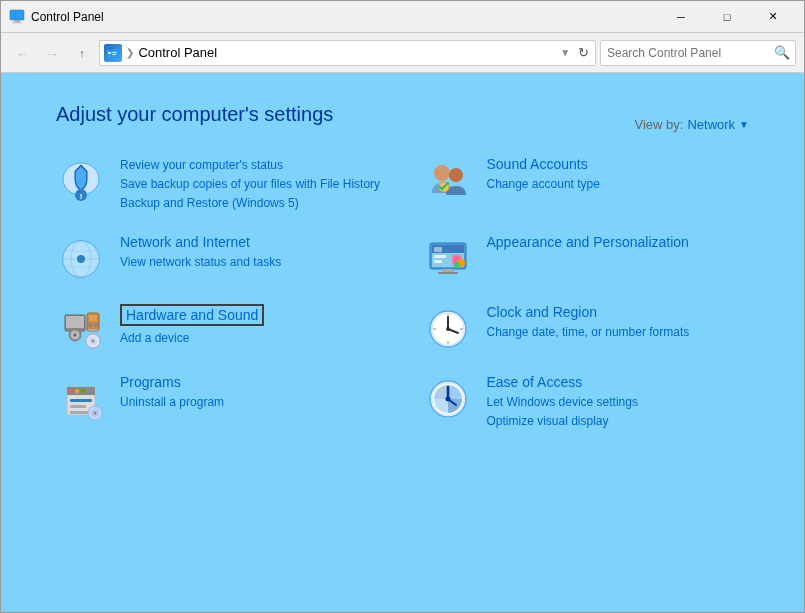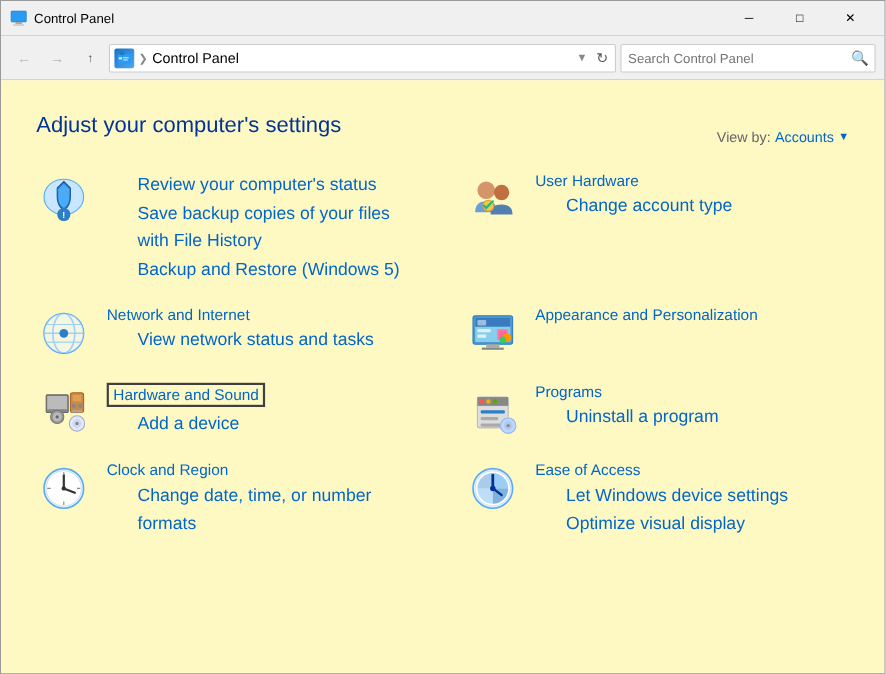--- a/index.html
+++ b/index.html
@@ -107,21 +107,21 @@
       font-size: 13px; color: #555; padding: 0 2px;
     }
 
     .search-bar {
       height: 26px;
       border: 1px solid #ccc;
       border-radius: 2px;
       display: flex;
       align-items: center;
       background: #fff;
-      width: 232px;
+      width: 196px;
     }
     .search-input {
       flex: 1;
       border: none;
       outline: none;
       font-size: 12px;
       padding: 0 6px;
       color: #888;
       background: transparent;
     }
@@ -130,22 +130,22 @@
       border: none; background: transparent;
       cursor: pointer;
       display: flex; align-items: center; justify-content: center;
       color: #666;
       font-size: 13px;
     }
 
     
     .main-content {
       flex: 1;
-      background: #fef9c3;
-      padding: 24px 32px;
+      background: #7dd3fc;
+      padding: 24px 55px;
       overflow-y: auto;
     }
 
     .page-header {
       display: flex;
       justify-content: space-between;
       align-items: center;
       margin-bottom: 24px;
     }
     .page-title {
@@ -194,26 +194,25 @@
 
     .category-text h3 {
       font-size: 14px;
       font-weight: 400;
       color: #0066cc;
       cursor: pointer;
       margin-bottom: 3px;
     }
 
     .category-link {
-      font-size: 16px;
+      font-size: 12px;
       color: #0066cc;
       cursor: pointer;
       display: block;
       line-height: 1.6;
-      margin-left: 28px;
     }
 
     
     .icon-svg {
       width: 48px;
       height: 48px;
     }
   </style>
 </head>
 <body>
@@ -260,21 +259,21 @@
     <button class="search-icon-btn">🔍</button>
   </div>
 </div>
 
 <div class="main-content">
 
   <div class="page-header">
     <h1 class="page-title">Adjust your computer's settings</h1>
     <div class="view-by">
       <span>View by:</span>
-      <span class="view-by-value">Accounts</span>
+      <span class="view-by-value">Network</span>
       <span class="view-by-arrow">▼</span>
     </div>
   </div>
 
   <div class="categories-grid">
 
     <div class="category-item">
       <div class="category-icon">
         <svg class="icon-svg" viewBox="0 0 48 48">
           <ellipse cx="24" cy="22" rx="18" ry="16" fill="#c8e6ff" stroke="#5aabf0" stroke-width="1"></ellipse>
@@ -296,21 +295,21 @@
         <svg class="icon-svg" viewBox="0 0 48 48">
           <circle cx="18" cy="16" r="8" fill="#d4956a"></circle>
           <path d="M8 36 Q8 26 18 26 Q28 26 28 36 Z" fill="#6c9fd6"></path>
           <circle cx="32" cy="18" r="7" fill="#c07040"></circle>
           <path d="M22 38 Q22 29 32 29 Q42 29 42 38 Z" fill="#5080b0"></path>
           <circle cx="20" cy="30" r="5" fill="#f7c34a" stroke="#e0a020" stroke-width="1"></circle>
           <path d="M16 30 L18 32 L24 26" stroke="#2b7" stroke-width="2" fill="none" stroke-linecap="round"></path>
         </svg>
       </div>
       <div class="category-text">
-        <h3>User Hardware</h3>
+        <h3>Sound Accounts</h3>
         <span class="category-link">Change account type</span>
       </div>
     </div>
 
     <div class="category-item">
       <div class="category-icon">
         <svg class="icon-svg" viewBox="0 0 48 48">
           <circle cx="24" cy="24" r="18" fill="none" stroke="#5aabf0" stroke-width="1.5"></circle>
           <ellipse cx="24" cy="24" rx="10" ry="18" fill="none" stroke="#5aabf0" stroke-width="1.5"></ellipse>
           <line x1="6" y1="24" x2="42" y2="24" stroke="#5aabf0" stroke-width="1.5"></line>
@@ -370,20 +369,42 @@
       </div>
       <div class="category-text">
         <h3 style="border: 2px solid #404040; display:inline-block; padding: 1px 4px;">Hardware and Sound</h3>
         <span class="category-link">Add a device</span>
       </div>
     </div>
 
     <div class="category-item">
       <div class="category-icon">
         <svg class="icon-svg" viewBox="0 0 48 48">
+          <circle cx="24" cy="24" r="18" fill="#e8f4ff" stroke="#5aabf0" stroke-width="1.5"></circle>
+          <circle cx="24" cy="24" r="16" fill="#fff" stroke="#aacce0" stroke-width="0.5"></circle>
+
+          <line x1="24" y1="24" x2="24" y2="12" stroke="#333" stroke-width="2" stroke-linecap="round"></line>
+          <line x1="24" y1="24" x2="34" y2="28" stroke="#333" stroke-width="2" stroke-linecap="round"></line>
+          <circle cx="24" cy="24" r="2" fill="#333"></circle>
+
+          <line x1="24" y1="9" x2="24" y2="12" stroke="#888" stroke-width="1"></line>
+          <line x1="24" y1="36" x2="24" y2="39" stroke="#888" stroke-width="1"></line>
+          <line x1="9" y1="24" x2="12" y2="24" stroke="#888" stroke-width="1"></line>
+          <line x1="36" y1="24" x2="39" y2="24" stroke="#888" stroke-width="1"></line>
+        </svg>
+      </div>
+      <div class="category-text">
+        <h3>Clock and Region</h3>
+        <span class="category-link">Change date, time, or number formats</span>
+      </div>
+    </div>
+
+    <div class="category-item">
+      <div class="category-icon">
+        <svg class="icon-svg" viewBox="0 0 48 48">
           <rect x="10" y="12" width="28" height="28" rx="2" fill="#ddd" stroke="#bbb" stroke-width="1"></rect>
           <rect x="10" y="12" width="28" height="8" fill="#888"></rect>
           <circle cx="14" cy="16" r="2" fill="#ff5555"></circle>
           <circle cx="20" cy="16" r="2" fill="#ffaa00"></circle>
           <circle cx="26" cy="16" r="2" fill="#55aa00"></circle>
           <rect x="13" y="24" width="22" height="3" rx="1" fill="#2b7fc7"></rect>
           <rect x="13" y="30" width="16" height="3" rx="1" fill="#aaa"></rect>
           <rect x="13" y="36" width="19" height="3" rx="1" fill="#aaa"></rect>
 
           <circle cx="38" cy="38" r="7" fill="#c0d8ff" stroke="#90b8f0" stroke-width="1"></circle>
@@ -396,42 +417,20 @@
         <span class="category-link">Uninstall a program</span>
       </div>
     </div>
 
     <div class="category-item">
       <div class="category-icon">
         <svg class="icon-svg" viewBox="0 0 48 48">
           <circle cx="24" cy="24" r="18" fill="#e8f4ff" stroke="#5aabf0" stroke-width="1.5"></circle>
           <circle cx="24" cy="24" r="16" fill="#fff" stroke="#aacce0" stroke-width="0.5"></circle>
 
-          <line x1="24" y1="24" x2="24" y2="12" stroke="#333" stroke-width="2" stroke-linecap="round"></line>
-          <line x1="24" y1="24" x2="34" y2="28" stroke="#333" stroke-width="2" stroke-linecap="round"></line>
-          <circle cx="24" cy="24" r="2" fill="#333"></circle>
-
-          <line x1="24" y1="9" x2="24" y2="12" stroke="#888" stroke-width="1"></line>
-          <line x1="24" y1="36" x2="24" y2="39" stroke="#888" stroke-width="1"></line>
-          <line x1="9" y1="24" x2="12" y2="24" stroke="#888" stroke-width="1"></line>
-          <line x1="36" y1="24" x2="39" y2="24" stroke="#888" stroke-width="1"></line>
-        </svg>
-      </div>
-      <div class="category-text">
-        <h3>Clock and Region</h3>
-        <span class="category-link">Change date, time, or number formats</span>
-      </div>
-    </div>
-
-    <div class="category-item">
-      <div class="category-icon">
-        <svg class="icon-svg" viewBox="0 0 48 48">
-          <circle cx="24" cy="24" r="18" fill="#e8f4ff" stroke="#5aabf0" stroke-width="1.5"></circle>
-          <circle cx="24" cy="24" r="16" fill="#fff" stroke="#aacce0" stroke-width="0.5"></circle>
-
           <path d="M24 24 L24 10 A14 14 0 0 1 38 24 Z" fill="#5aabf0" opacity="0.6"></path>
           <path d="M24 24 L38 24 A14 14 0 0 1 24 38 Z" fill="#2b7fc7" opacity="0.6"></path>
           <path d="M24 24 L24 38 A14 14 0 0 1 10 24 Z" fill="#5aabf0" opacity="0.4"></path>
           <path d="M24 24 L10 24 A14 14 0 0 1 24 10 Z" fill="#2b7fc7" opacity="0.4"></path>
 
           <line x1="24" y1="24" x2="24" y2="12" stroke="#003399" stroke-width="2.5" stroke-linecap="round"></line>
           <line x1="24" y1="24" x2="32" y2="30" stroke="#003399" stroke-width="2" stroke-linecap="round"></line>
           <circle cx="24" cy="24" r="2.5" fill="#003399"></circle>
         </svg>
       </div>

